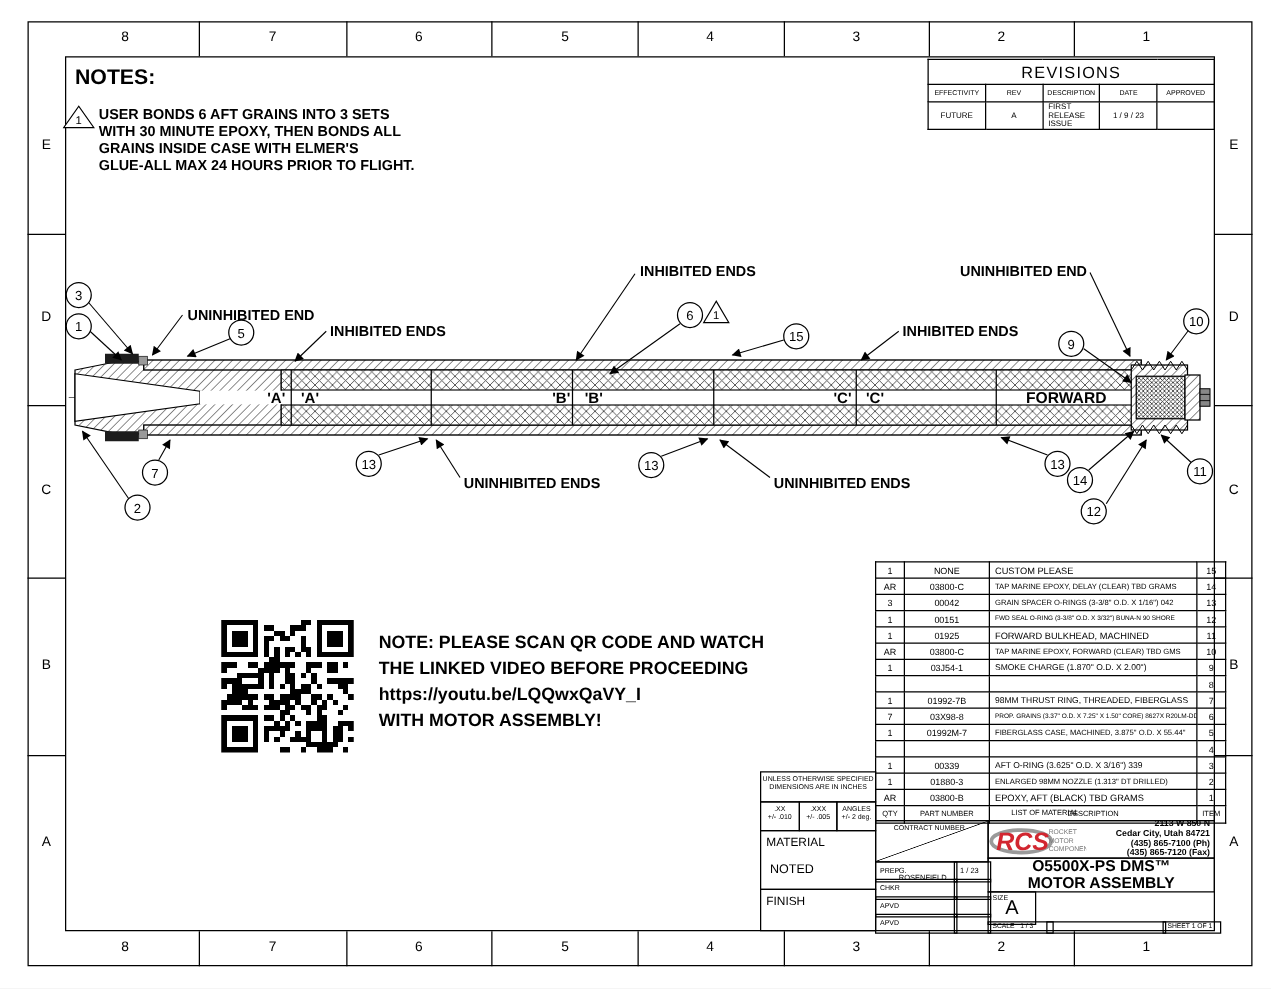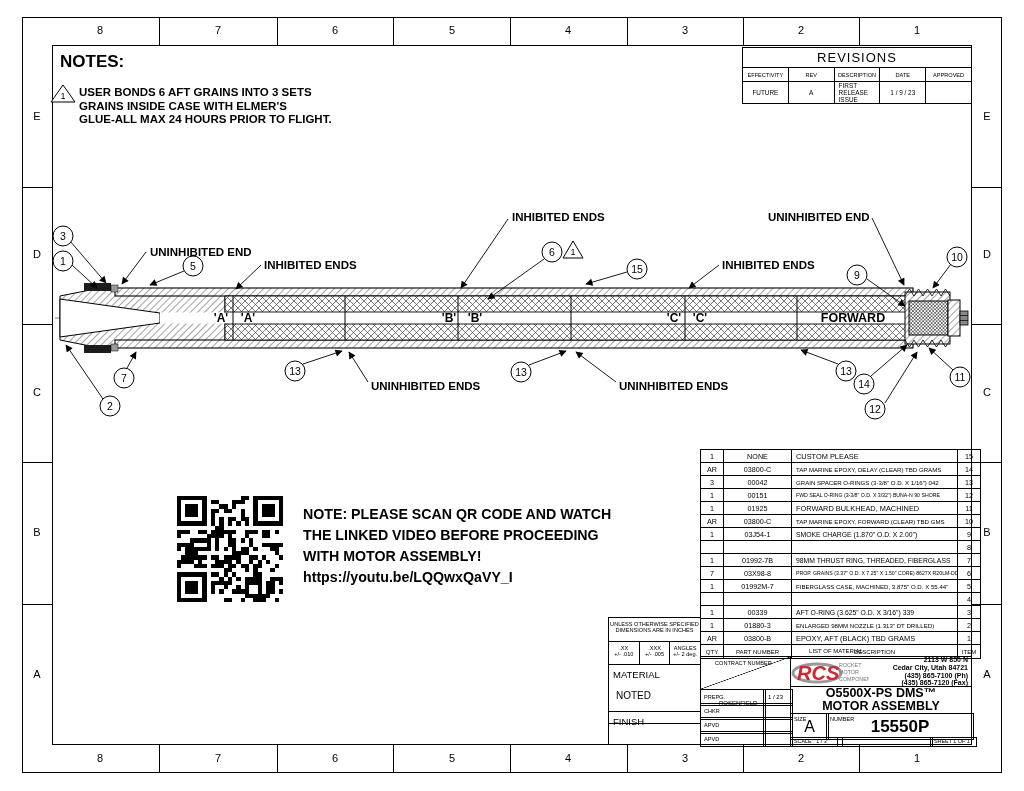--- a/index.html
+++ b/index.html
@@ -102,20 +102,21 @@
 
   <div class="abs" style="left:60px;top:52px">
     <div class="notes-title">NOTES:</div>
   </div>
   <svg class="abs" style="left:50px;top:84px" width="26" height="20">
     <polygon points="13,1 1,18 25,18" fill="#fff" stroke="#000" stroke-width="1"></polygon>
     <text x="13" y="15" text-anchor="middle" font-size="9">1</text>
   </svg>
   <div class="abs" style="left:79px;top:86px">
     <div class="note-line">USER BONDS 6 AFT GRAINS INTO 3 SETS</div>
+    <div class="note-line">WITH 30 MINUTE EPOXY, THEN BONDS ALL</div>
     <div class="note-line">GRAINS INSIDE CASE WITH ELMER'S</div>
     <div class="note-line">GLUE-ALL MAX 24 HOURS PRIOR TO FLIGHT.</div>
   </div>
 
   <table class="abs rev" style="left:742px;top:47px;width:230px;table-layout:fixed">
     <tbody>
         <tr>
           <td colspan="5" class="rt">REVISIONS</td>
         </tr>
     <tr>
@@ -523,22 +524,22 @@
       <rect x="19" y="1" width="5" height="5" fill="#fff"></rect>
       <rect x="20" y="2" width="3" height="3" fill="#000"></rect>
       <rect x="0" y="18" width="7" height="7" fill="#000"></rect>
       <rect x="1" y="19" width="5" height="5" fill="#fff"></rect>
       <rect x="2" y="20" width="3" height="3" fill="#000"></rect>
     </svg>
 
   <div class="abs qr-note" style="left:303px;top:504px">
     <div>NOTE: PLEASE SCAN QR CODE AND WATCH</div>
     <div>THE LINKED VIDEO BEFORE PROCEEDING</div>
+    <div>https://youtu.be/LQQwxQaVY_I</div>
     <div>WITH MOTOR ASSEMBLY!</div>
-    <div>https://youtu.be/LQQwxQaVY_I</div>
   </div>
 
   <table class="abs bom" style="left:700px;top:449px;width:272px;table-layout:fixed">
     <tbody>
         <tr>
           <td style="width:22px">1</td>
           <td style="width:67px">NONE</td>
           <td class="d" style="width:161px">CUSTOM PLEASE</td>
           <td style="width:22px">15</td>
         </tr>
@@ -647,21 +648,21 @@
     </div>
     <div class="bx" style="flex:1;margin-left:-1px">
       <div class="tiny" style="text-align:center;padding-top:3px">.XXX</div>
       <div class="tiny" style="text-align:center">+/- .005</div>
     </div>
     <div class="bx" style="flex:1;margin-left:-1px">
       <div class="tiny" style="text-align:center;padding-top:3px">ANGLES</div>
       <div class="tiny" style="text-align:center">+/- 2 deg.</div>
     </div>
   </div>
-  <div class="abs bx" style="left:608px;top:664px;width:93px;height:60px">
+  <div class="abs bx" style="left:608px;top:664px;width:93px;height:48px">
     <div style="font-size:9.5px;padding:4px 0 0 4px">MATERIAL</div>
     <div style="font-size:10px;padding:10px 0 0 7px">NOTED</div>
   </div>
   <div class="abs bx" style="left:608px;top:711px;width:93px;height:34px">
     <div style="font-size:9.5px;padding:4px 0 0 4px">FINISH</div>
   </div>
 
   <div class="abs bx diag" style="left:700px;top:656px;width:91px;height:34px">
     <div class="tiny" style="position:absolute;left:14px;top:3px">CONTRACT NUMBER</div>
   </div>
@@ -706,24 +707,20 @@
     <div class="ttl">
       <div>O5500X-PS DMS™</div>
       <div>MOTOR ASSEMBLY</div>
     </div>
   </div>
   <div class="abs" style="left:790px;top:713px;width:182px;height:25px">
     <div class="bx" style="position:absolute;left:0;top:0;width:37px;height:25px">
       <span class="tb-label">SIZE</span>
       <div class="ctr" style="height:100%;font-size:16px">A</div>
     </div>
-    <div class="bx" style="position:absolute;left:36px;top:0;width:146px;height:25px">
-      <span class="tb-label">NUMBER</span>
-      <div class="ctr" style="height:100%;font-size:17px;font-weight:bold">15550P</div>
-    </div>
   </div>
   <div class="abs" style="left:790px;top:737px;width:182px;height:8px">
     <div class="bx" style="position:absolute;left:0;top:0;width:48px;height:8px;font-size:5.4px;padding-left:3px">
       <span>SCALE</span>&nbsp;&nbsp;
       <span>1 / 3</span>
     </div>
     <div class="bx" style="position:absolute;left:47px;top:0;width:94px;height:8px"></div>
     <div class="bx" style="position:absolute;left:140px;top:0;width:42px;height:8px;font-size:5.4px;padding-left:3px">
       <span>SHEET  1 OF 1</span>
     </div>

